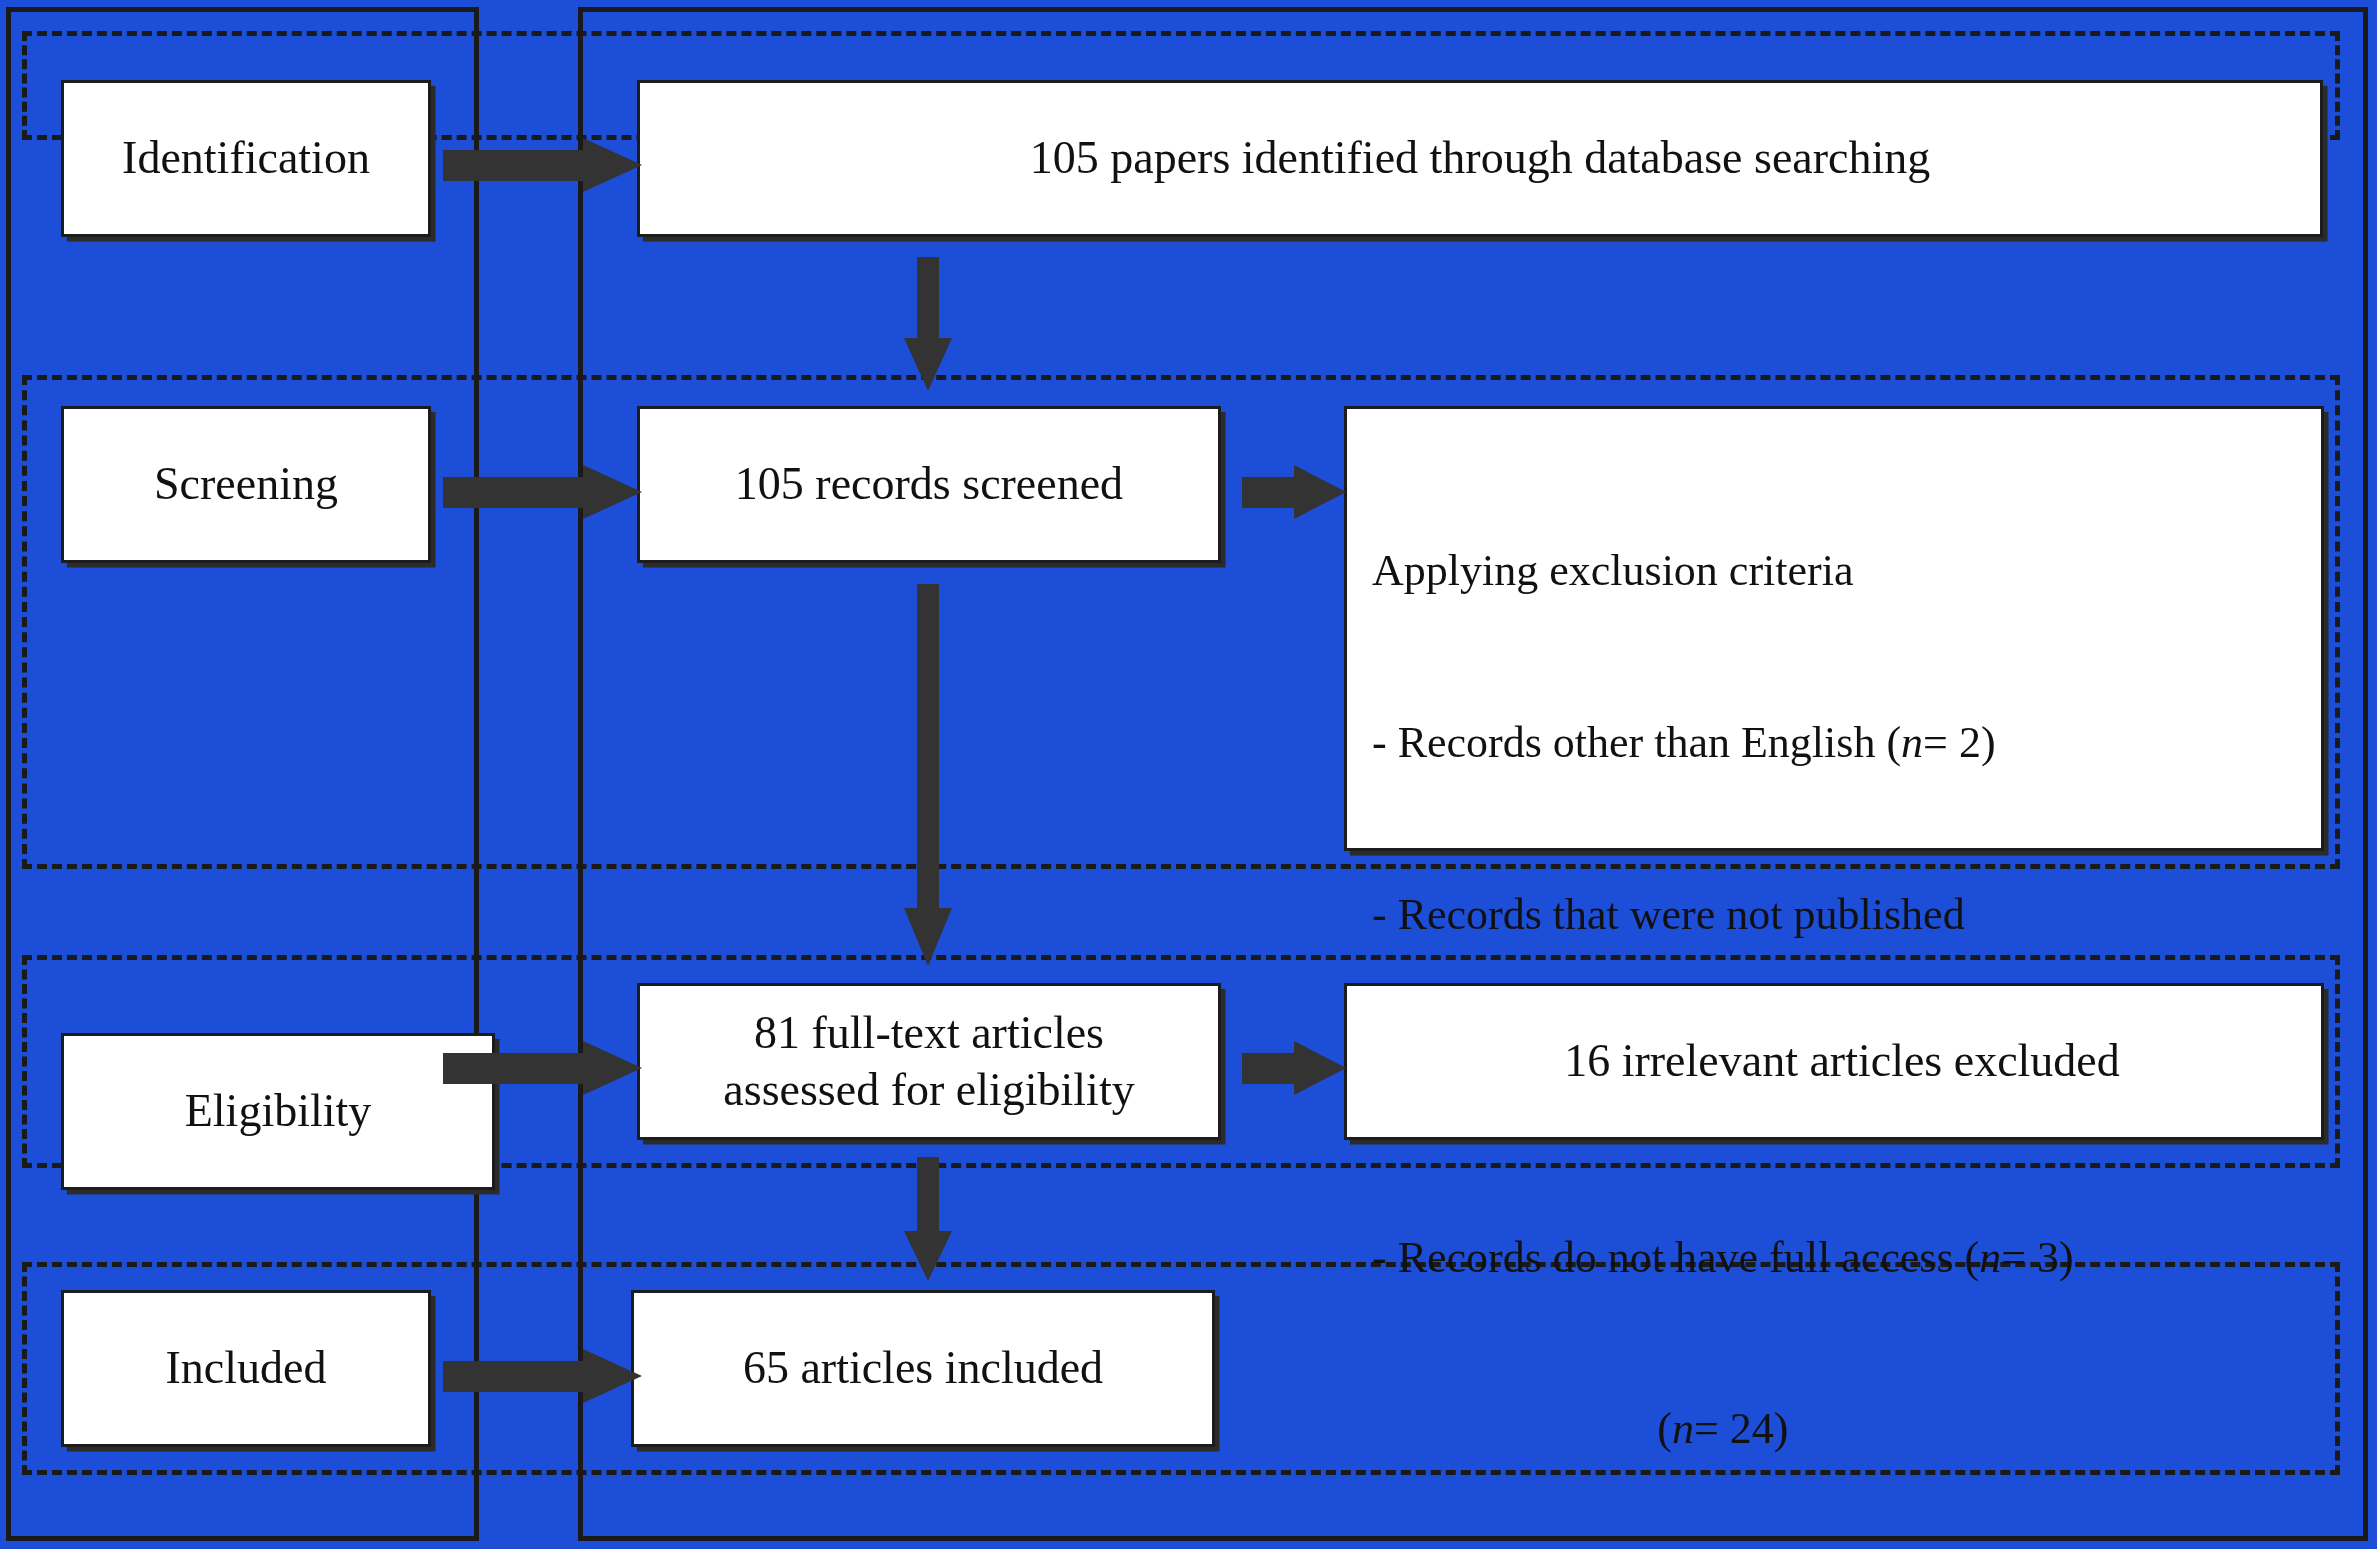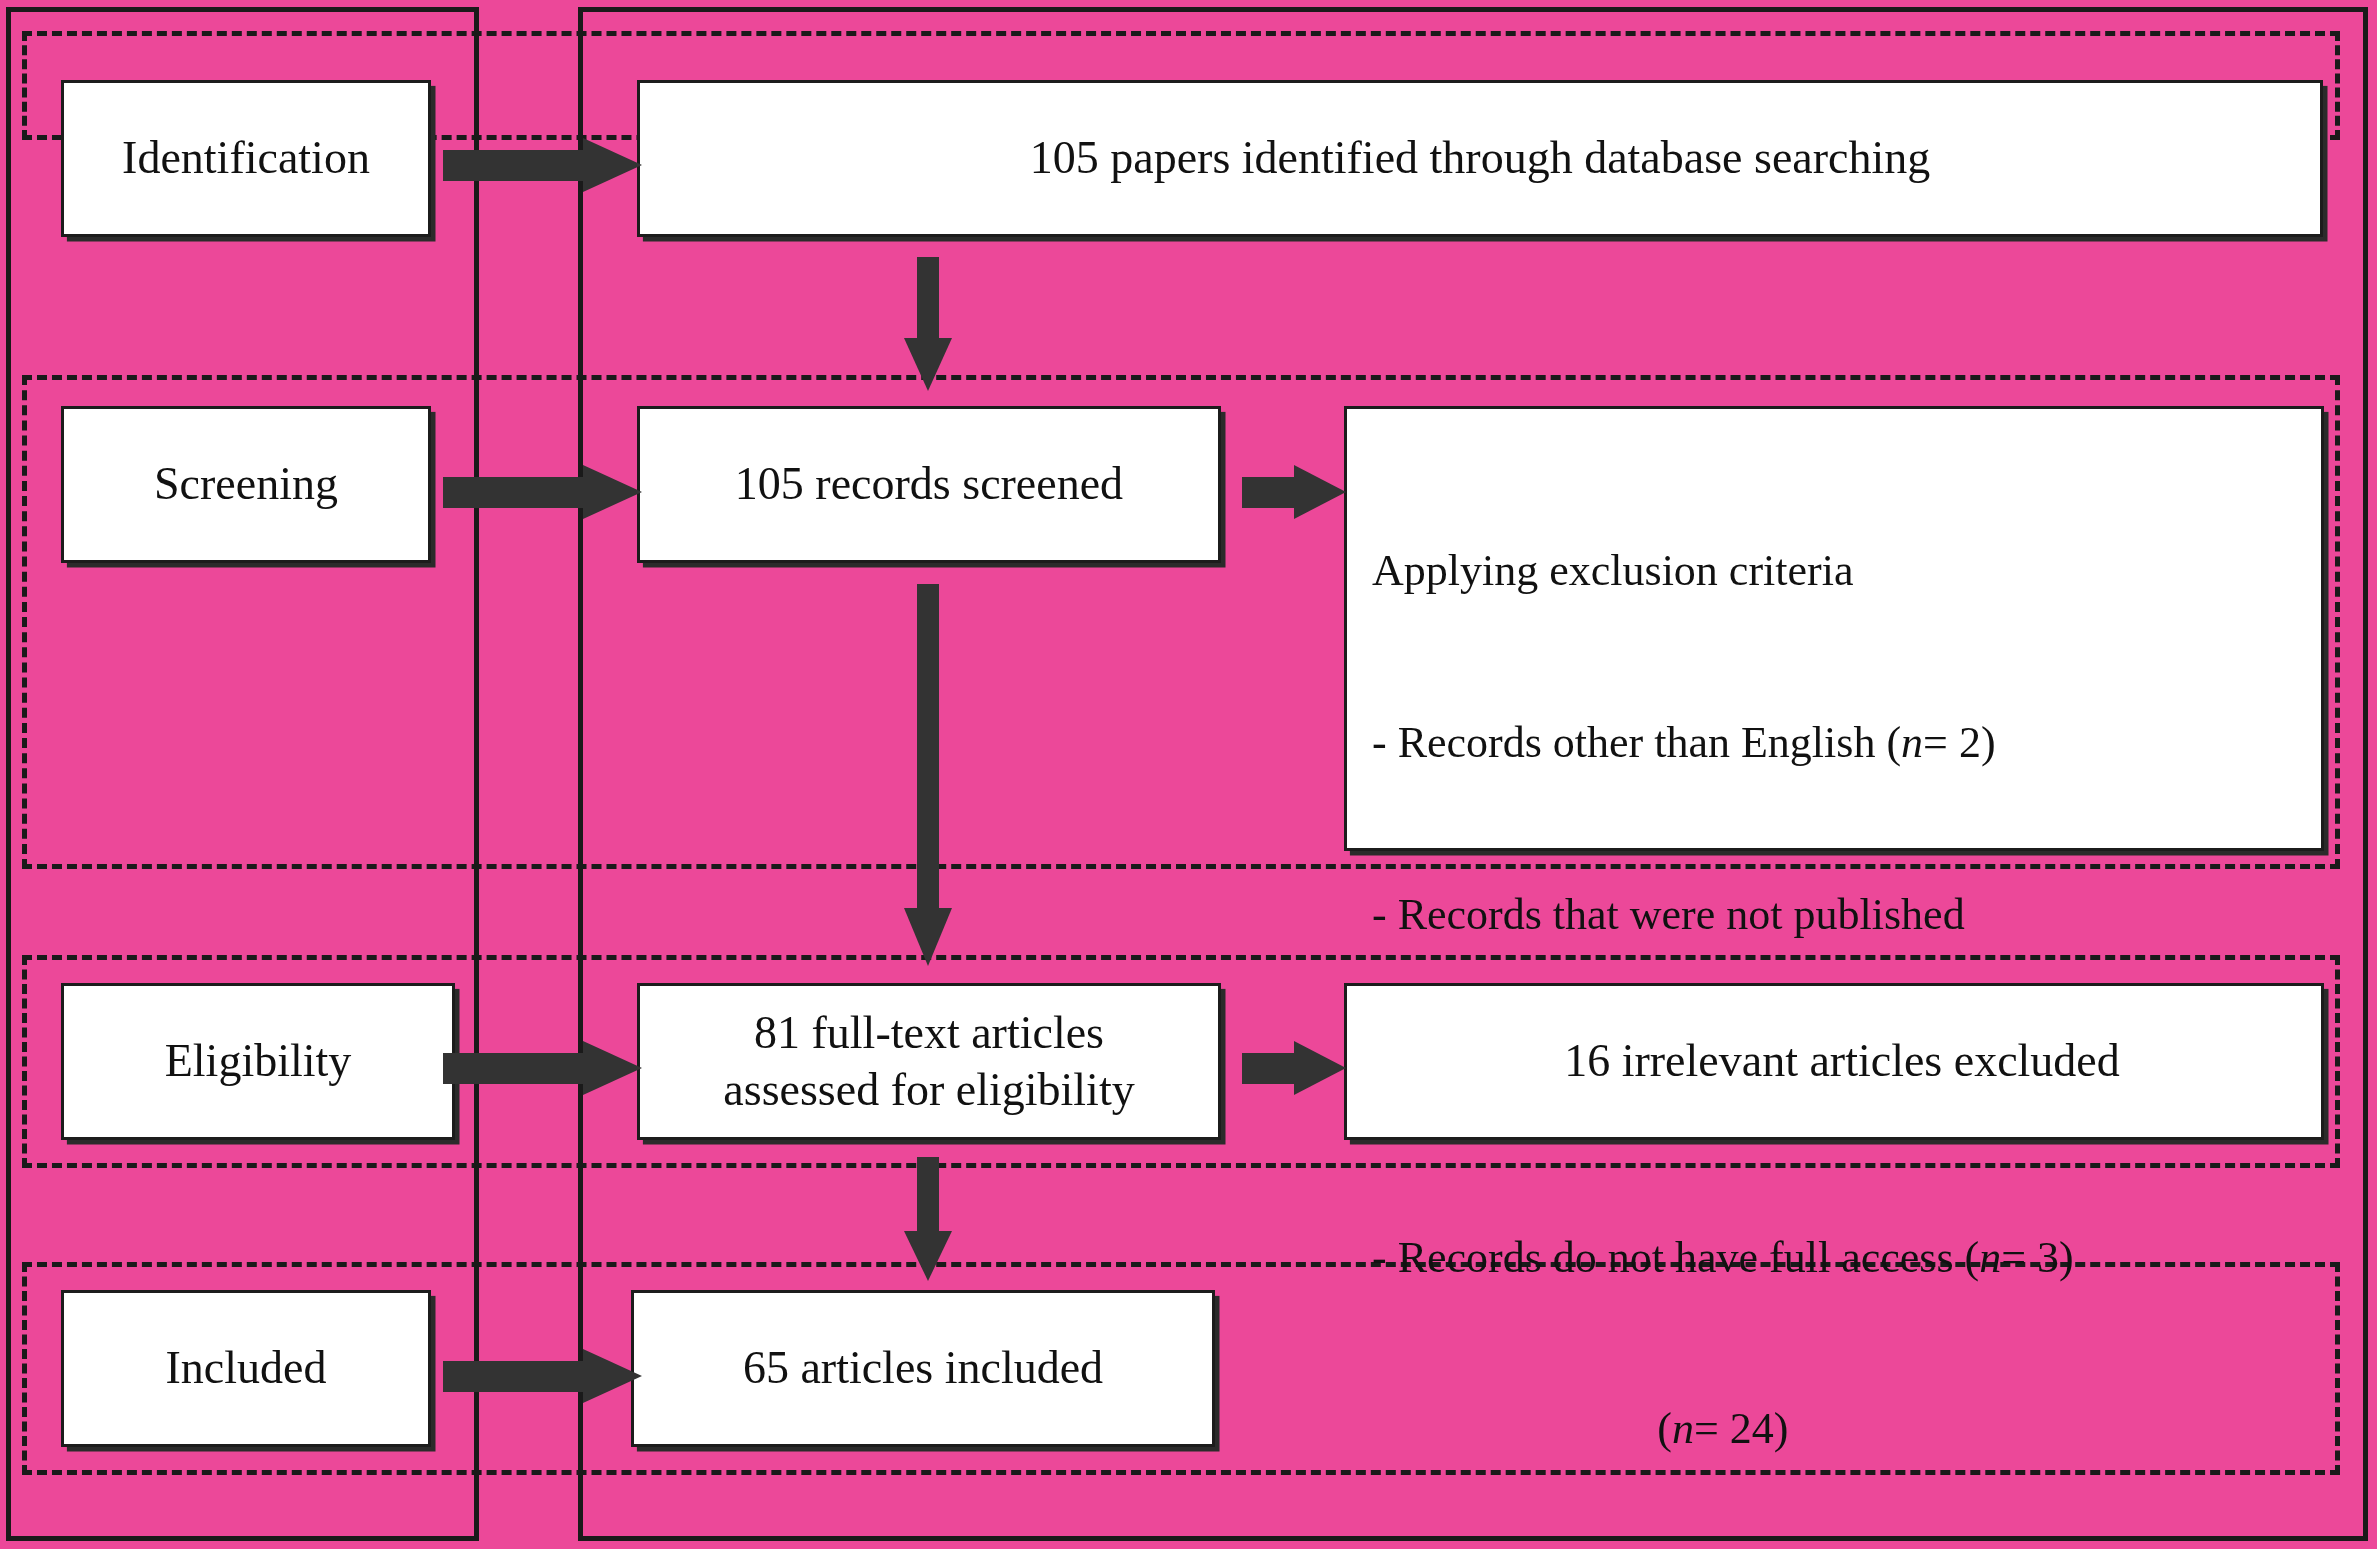--- a/index.html
+++ b/index.html
@@ -1,19 +1,19 @@
 <!DOCTYPE html>
 <html style="font-size:12px"><head>
 <meta charset="utf-8">
 <style>
   html,body{margin:0;padding:0;background:#ffffff;}
   #root{
     position:relative;
     width:2377px;height:1549px;
-    background:#ec4899;
+    background:#1d4ed8;
     font-family:"Liberation Serif","DejaVu Serif",serif;
     color:#111111;
     overflow:hidden;
   }
 
   
   .outer-frame{
     position:absolute;
     border:5.2px solid #1a1a1a;
     box-sizing:border-box;
@@ -114,21 +114,21 @@
   <div class="stage-band" style="left:22px; top:1262px; width:2318px; height:213px;"></div>
 
   <div class="box stage-box" style="left:61px; top:80px; width:370px; height:157px;">
     <span class="txt">Identification</span>
   </div>
 
   <div class="box stage-box" style="left:61px; top:406px; width:370px; height:157px;">
     <span class="txt">Screening</span>
   </div>
 
-  <div class="box stage-box" style="left:61px; top:983px; width:394px; height:157px;">
+  <div class="box stage-box" style="left:61px; top:1033px; width:434px; height:157px;">
     <span class="txt">Eligibility</span>
   </div>
 
   <div class="box stage-box" style="left:61px; top:1290px; width:370px; height:157px;">
     <span class="txt">Included</span>
   </div>
 
   <div class="box flow-box" style="left:637px; top:80px; width:1686px; height:157px;">
     <span class="txt">105 papers identified through database searching</span>
   </div>

